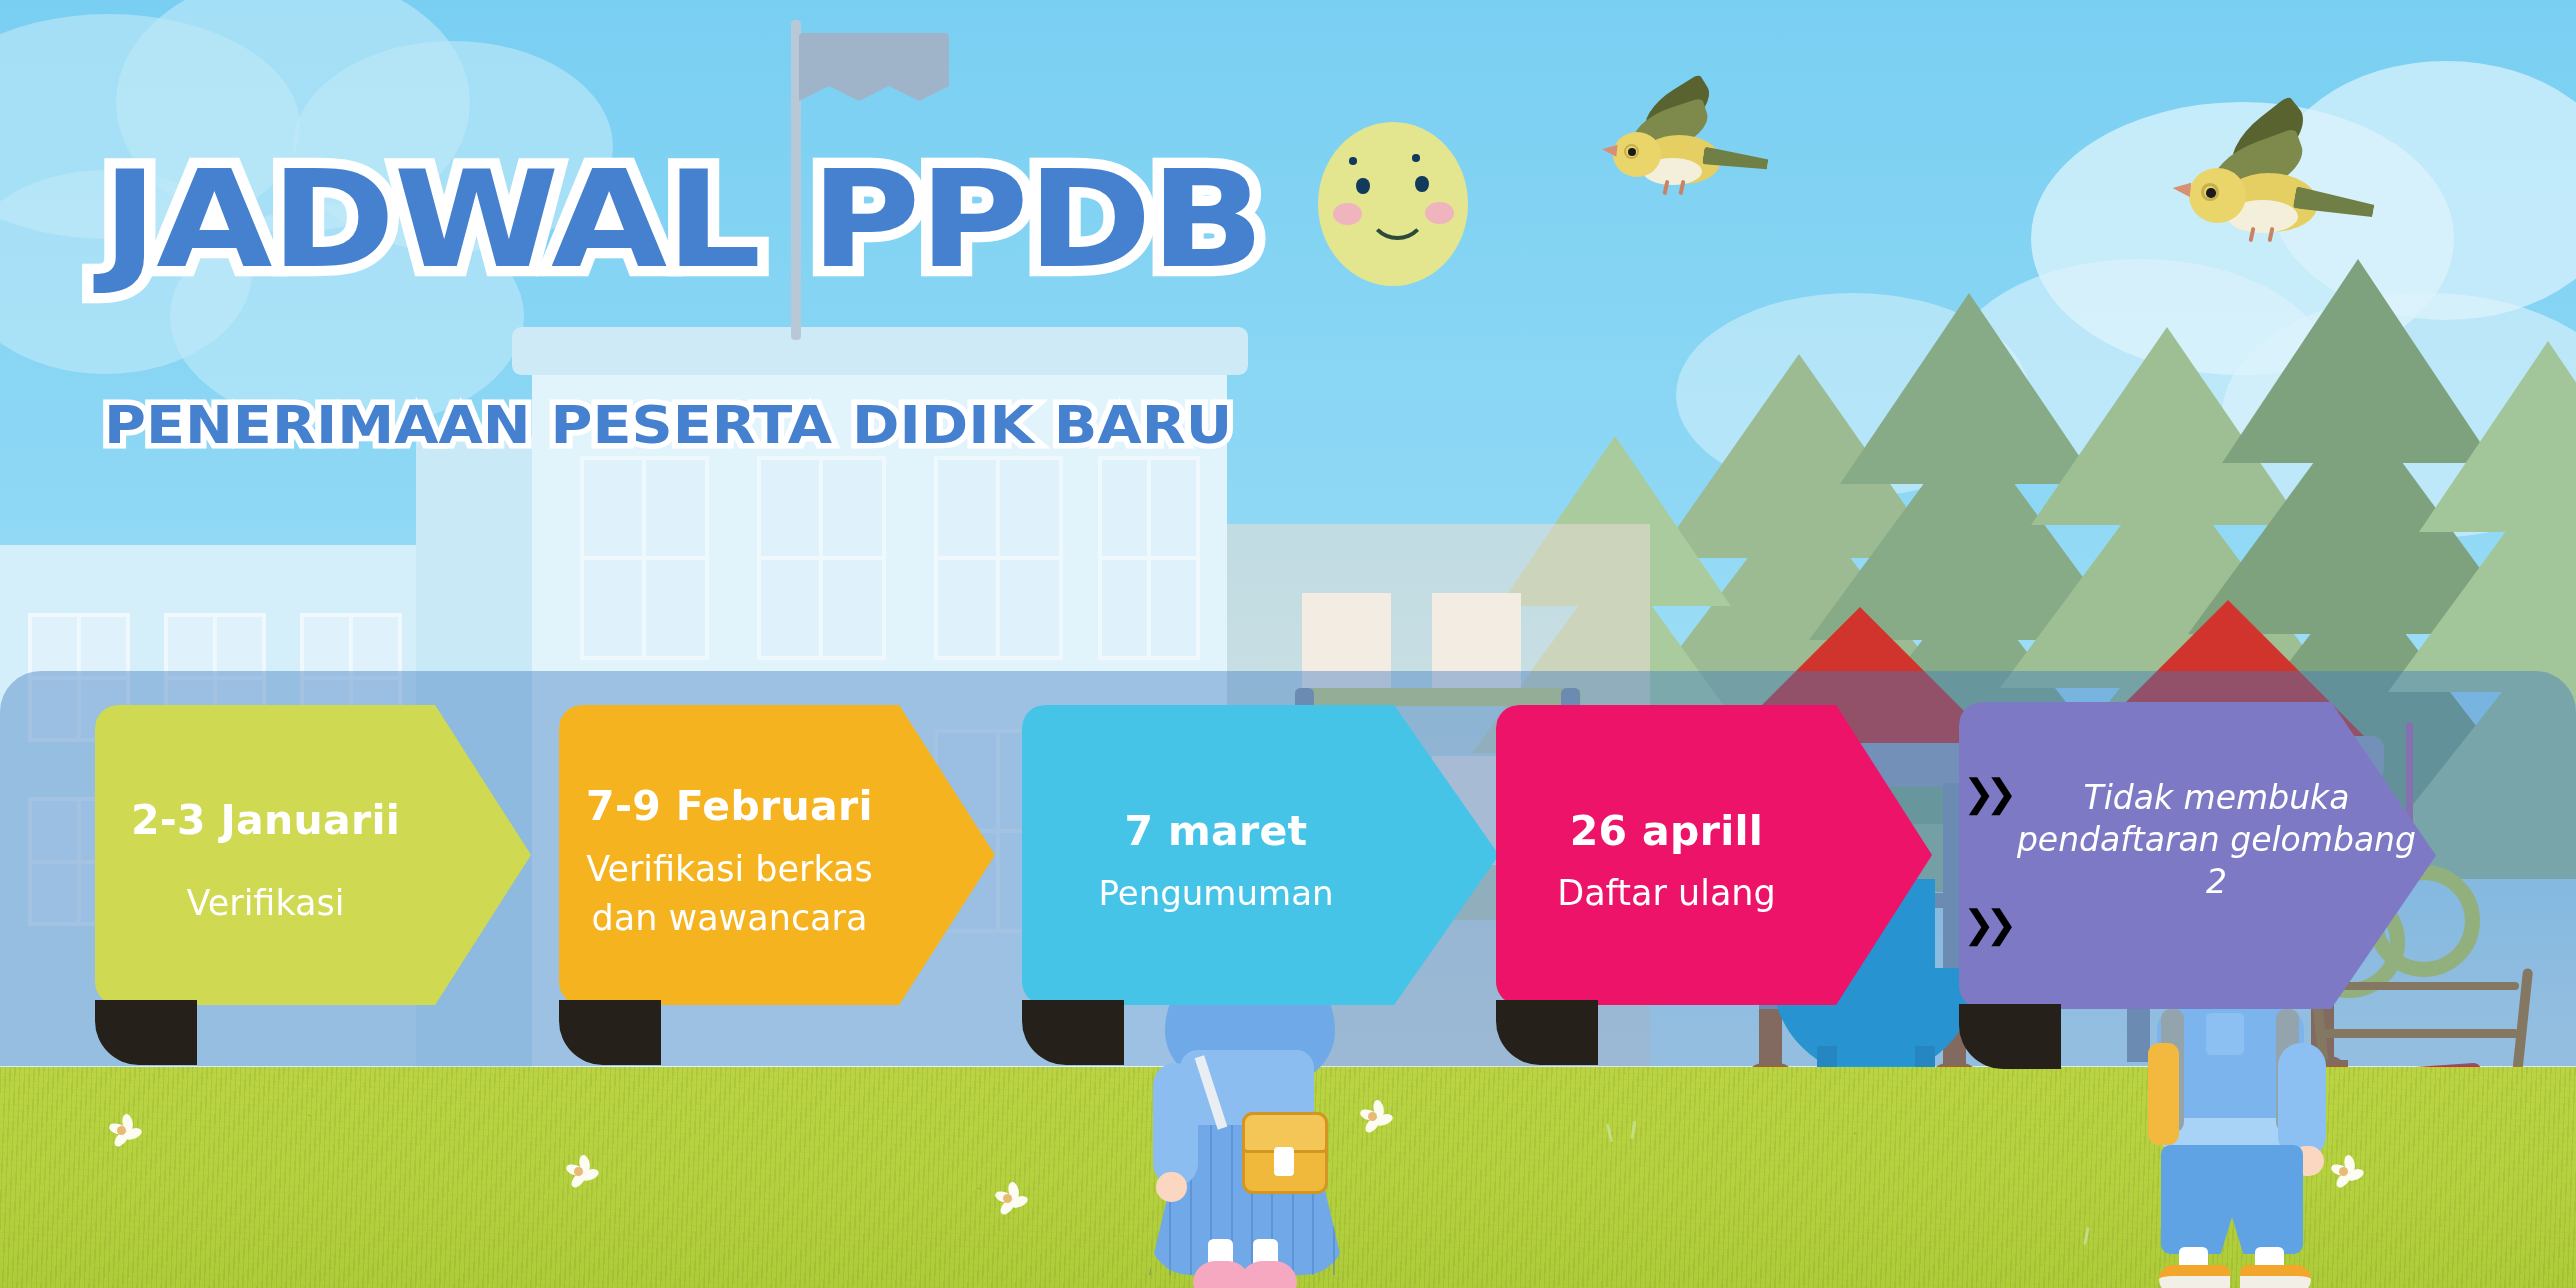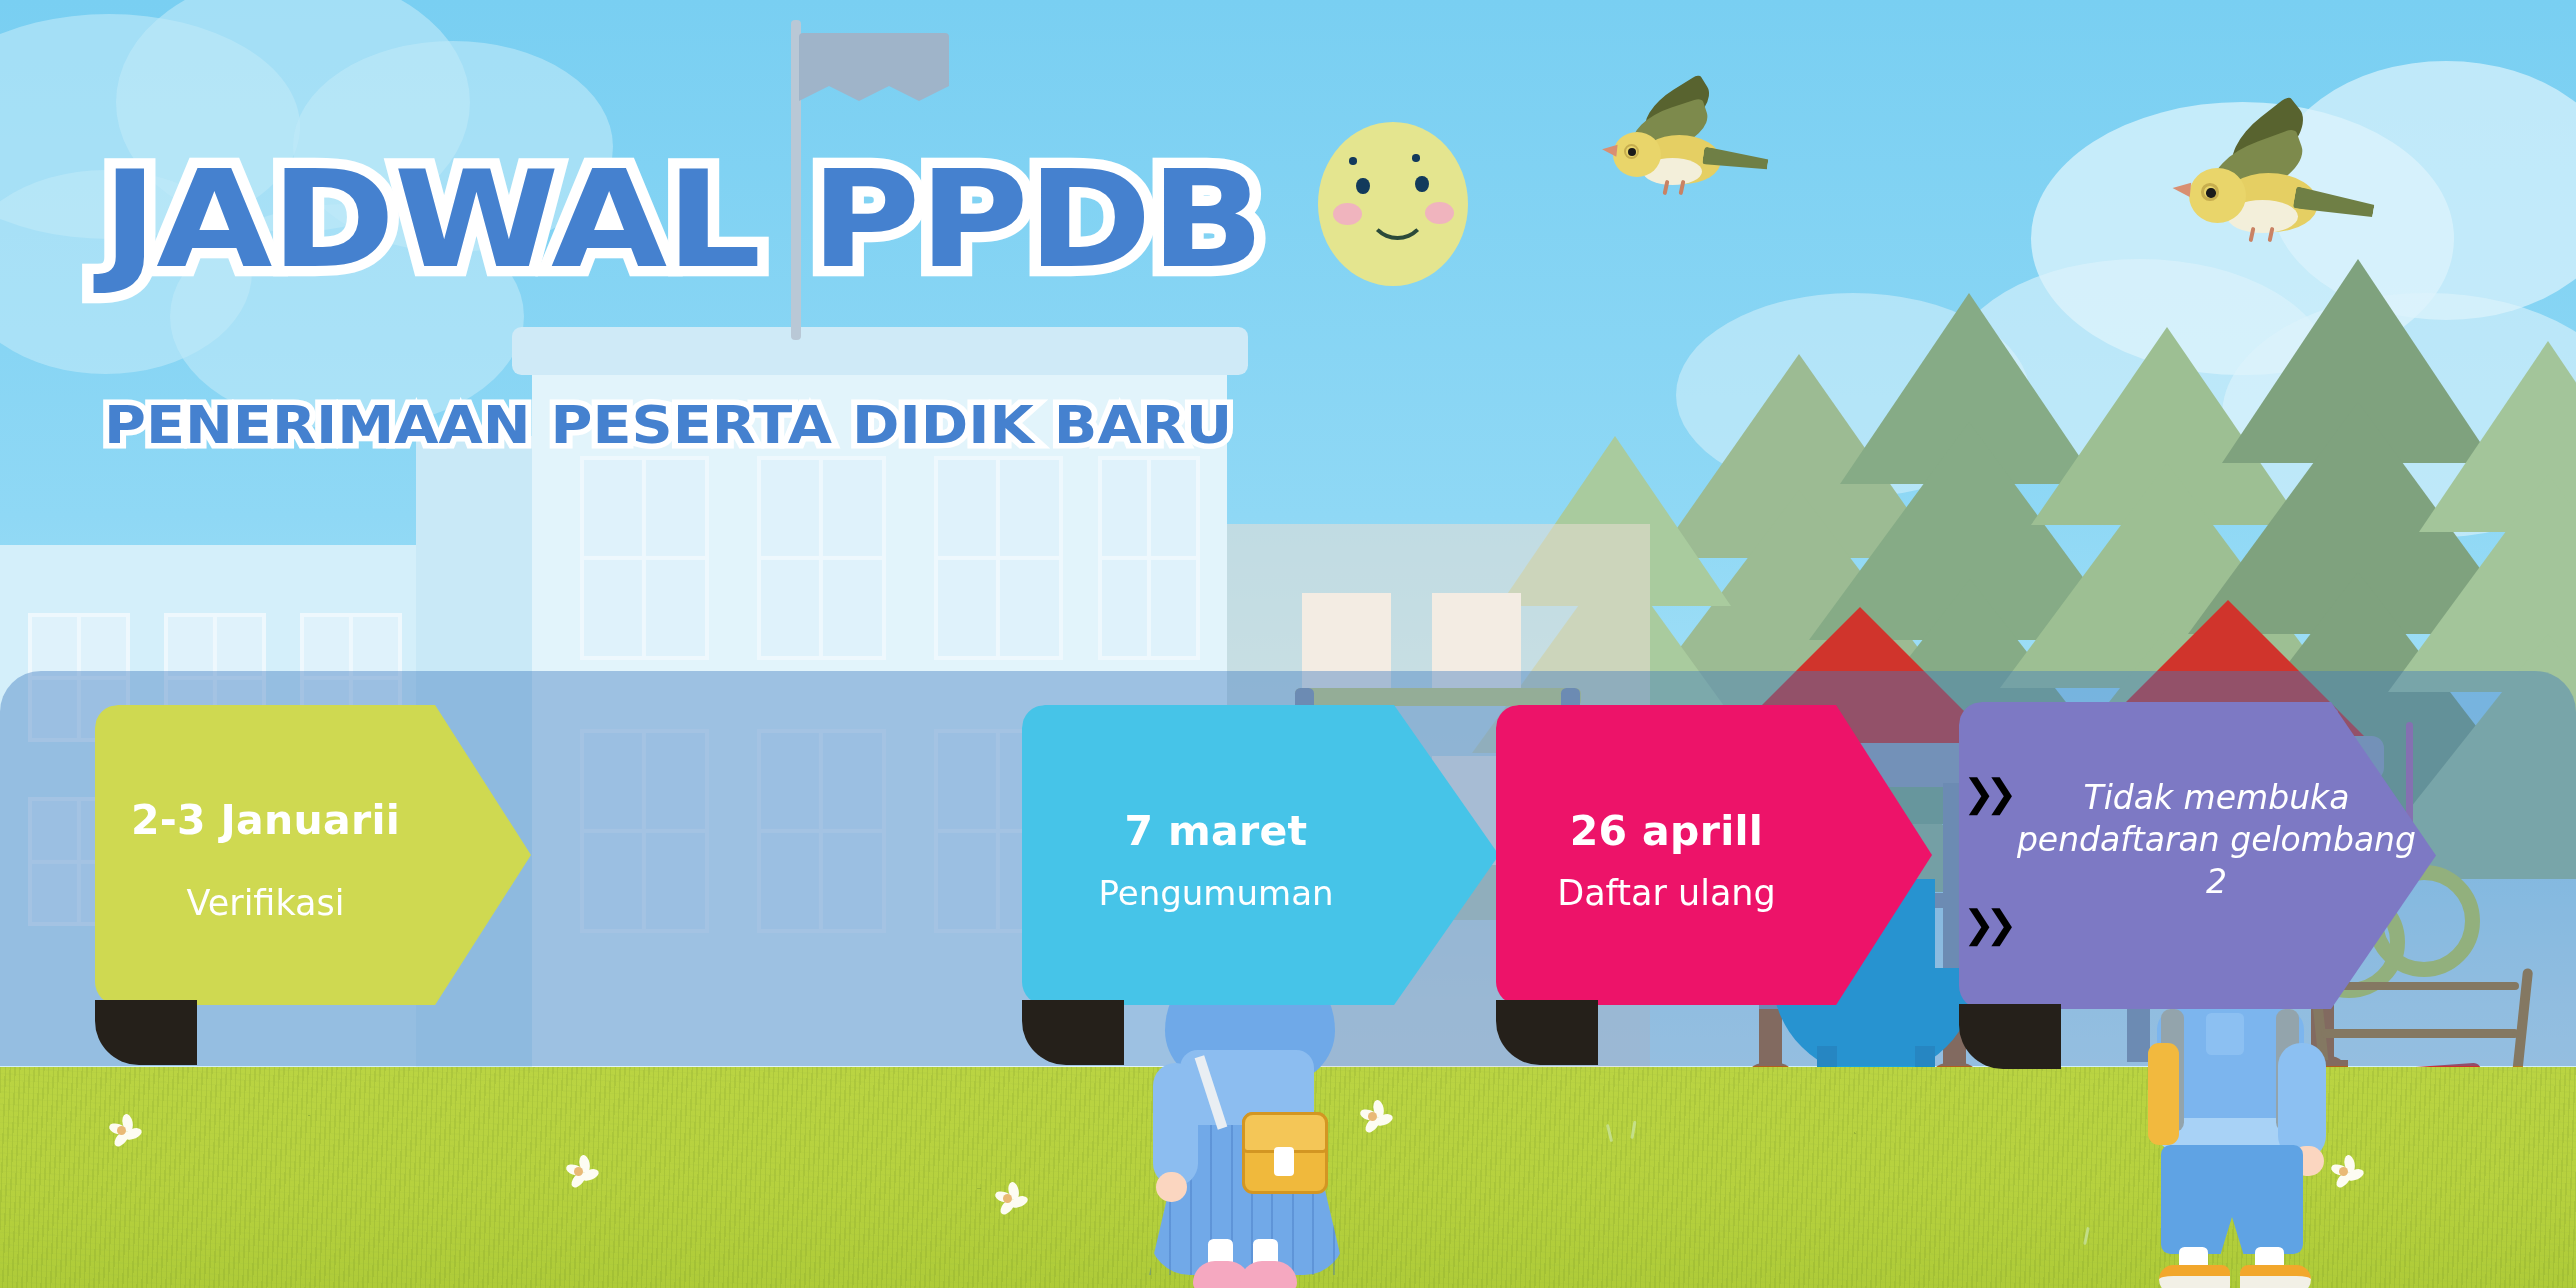--- a/index.html
+++ b/index.html
@@ -413,20 +413,29 @@
 
   <div class="banner" id="banner1" style="left:95px;top:705px;width:436px;height:300px;">
     <div class="shape" style="background:#cfd951;"></div>
     <div class="stick"></div>
     <div class="txt" style="width:341px;">
       <div class="date">2-3 Januarii</div>
       <div class="desc" style="margin-top:37px;">Verifikasi</div>
     </div>
   </div>
 
+  <div class="banner" id="banner2" style="left:559px;top:705px;width:436px;height:300px;">
+    <div class="shape" style="background:#f5b31f;"></div>
+    <div class="stick"></div>
+    <div class="txt" style="width:341px;">
+      <div class="date">7-9 Februari</div>
+      <div class="desc">Verifikasi berkas</div>
+      <div class="desc" style="margin-top:2.7px;">dan wawancara</div>
+    </div>
+  </div>
 
   <div class="banner wide" id="banner3" style="left:1022px;top:705px;width:477px;height:300px;">
     <div class="shape" style="background:#46c4e8;"></div>
     <div class="stick"></div>
     <div class="txt" style="width:388px;">
       <div class="date">7 maret</div>
       <div class="desc">Pengumuman</div>
     </div>
   </div>
 

